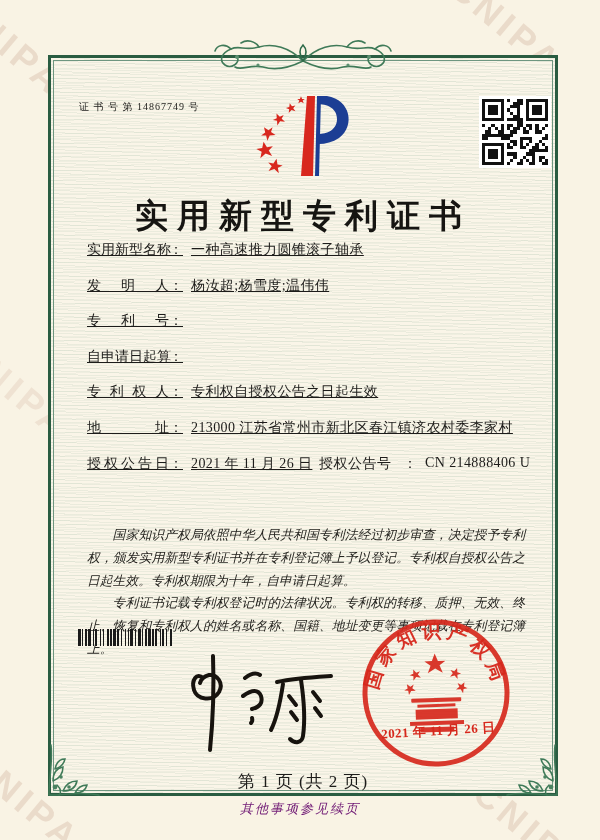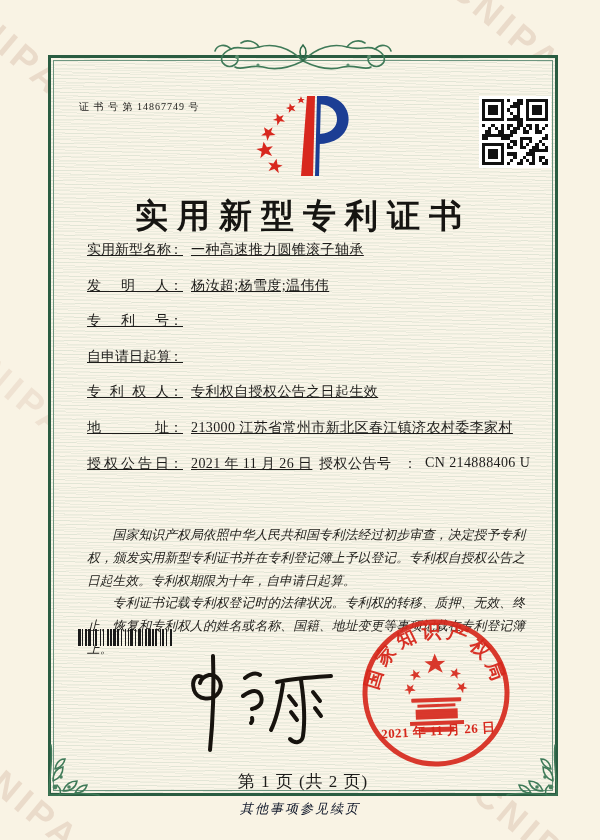--- a/index.html
+++ b/index.html
@@ -63,21 +63,21 @@
   .seal{position:absolute;left:308px;top:558px;width:154px;height:154px;transform:rotate(-2deg);}
   .seal-date{
     position:absolute;left:8px;top:106px;width:140px;text-align:center;
     font-size:13px;font-weight:bold;color:#d6281c;letter-spacing:0.5px;
     transform:rotate(-1.5deg);font-style:normal;
   }
   
   .page-no{position:absolute;left:0;right:0;top:712px;text-align:center;font-size:17px;letter-spacing:1px;}
   .continue-note{
     position:absolute;left:0;right:0;top:800px;text-align:center;
-    font-size:13px;font-style:italic;letter-spacing:2px;color:#0f172a;
+    font-size:13px;font-style:italic;letter-spacing:2px;color:#701a75;
   }
 </style>
 </head>
 <body>
 
 <div class="page">
 
   <span class="wm" style="left:-30px;top:-14px;">CNIPA</span>
   <span class="wm" style="left:468px;top:-34px;">CNIPA</span>
   <span class="wm" style="left:352px;top:240px;">CNIPA</span>

